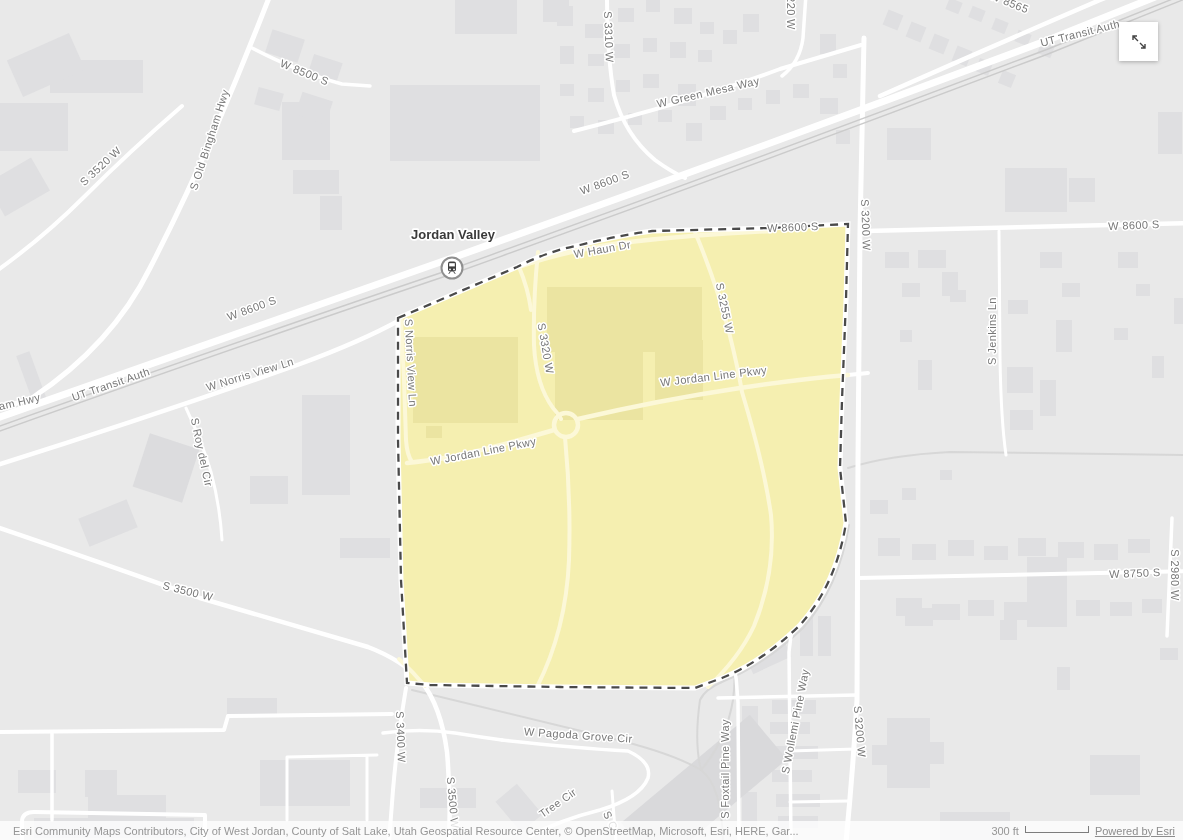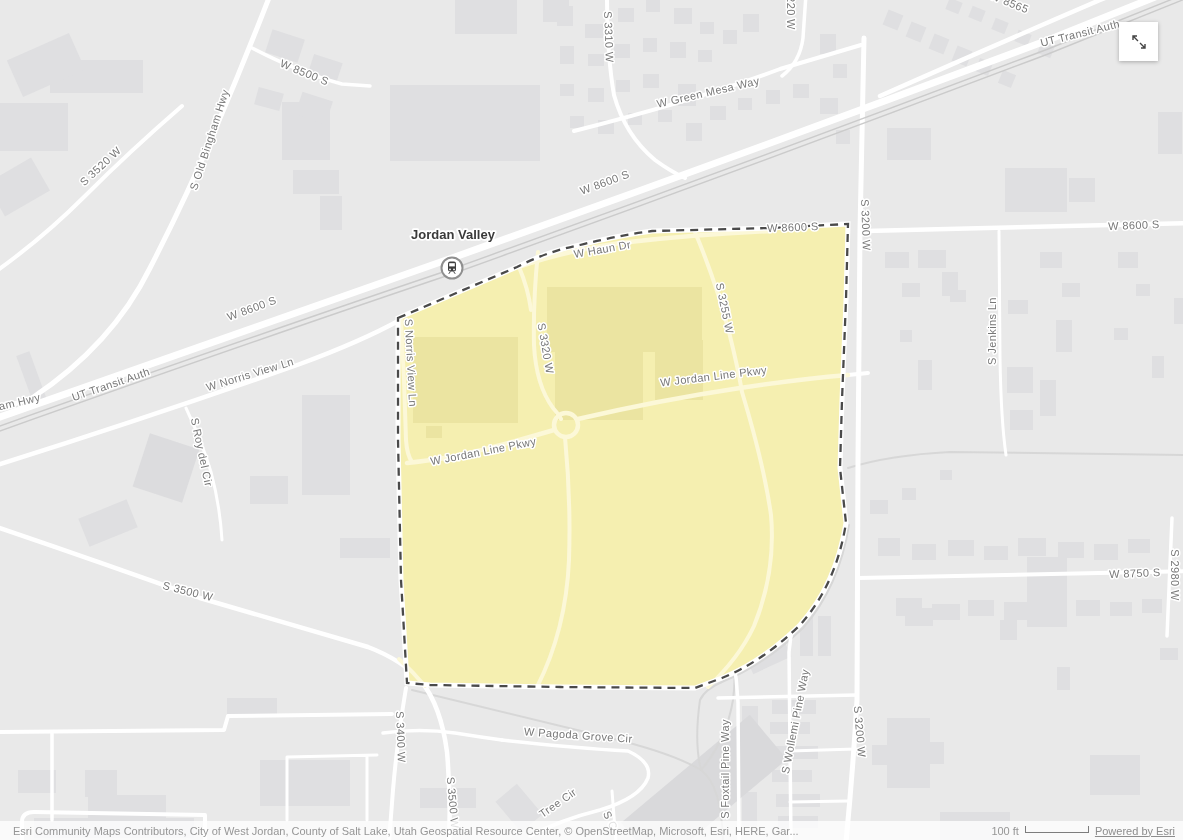--- a/index.html
+++ b/index.html
@@ -196,18 +196,18 @@
 
 <div class="expand-btn">
   <svg width="18" height="18" viewBox="0 0 18 18">
     <path d="M7 3H3v4 M3 3l5 5 M11 15h4v-4 M15 15l-5-5" stroke="#444444" stroke-width="1.4" fill="none"></path>
   </svg>
 </div>
 
 <div class="attrib">
   <div class="attrib-text">Esri Community Maps Contributors, City of West Jordan, County of Salt Lake, Utah Geospatial Resource Center, © OpenStreetMap, Microsoft, Esri, HERE, Gar...</div>
   <div class="scale-group">
-    <span>100 ft</span>
+    <span>300 ft</span>
     <div class="scalebar"></div>
     <span class="powered">Powered by Esri</span>
   </div>
 </div>
 </div>
 
 </body></html>

